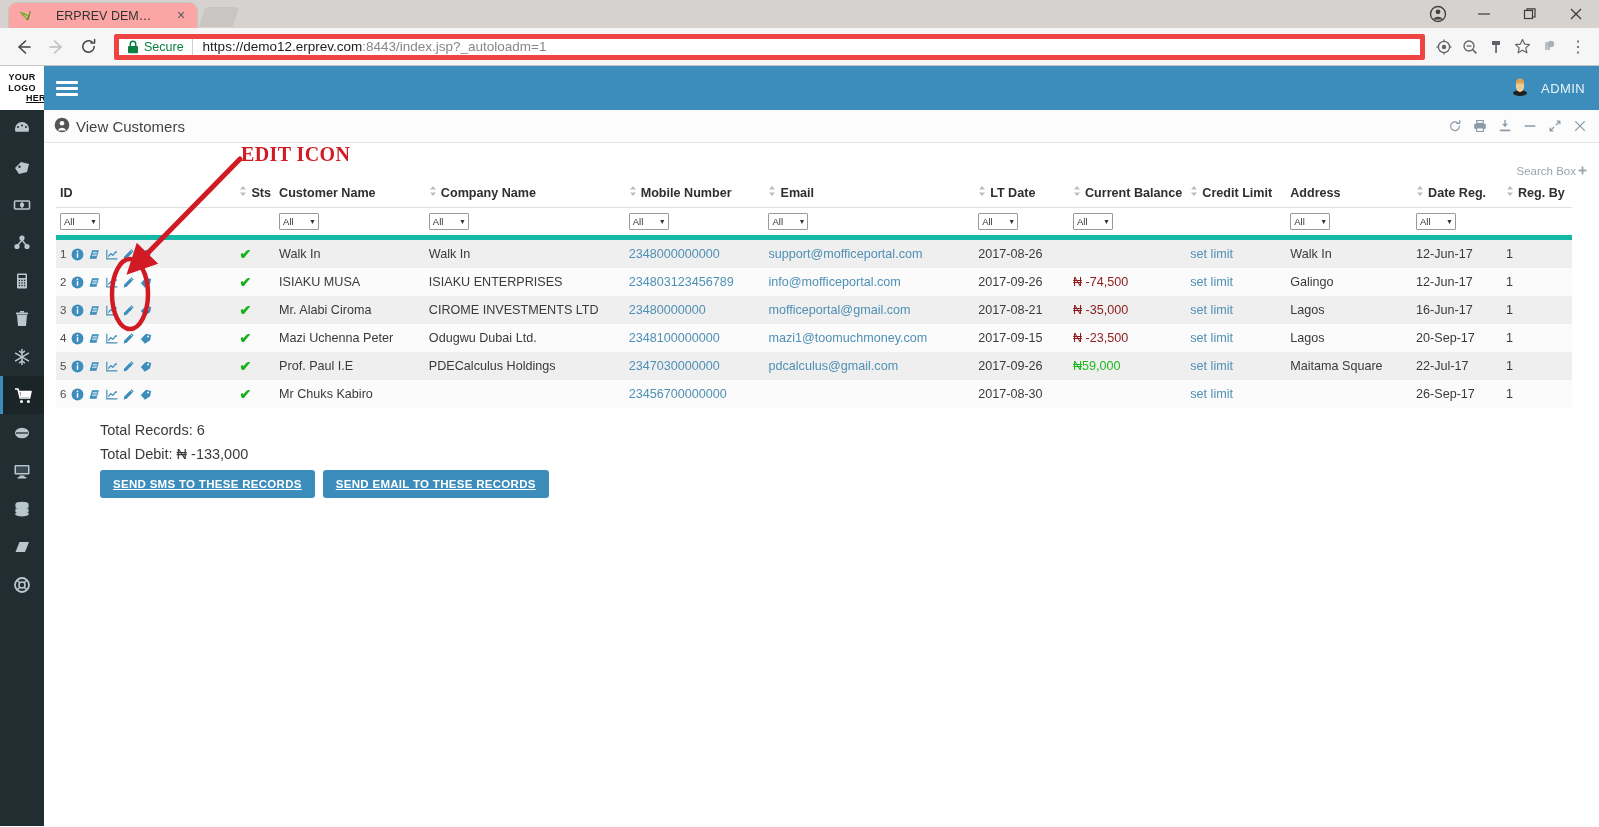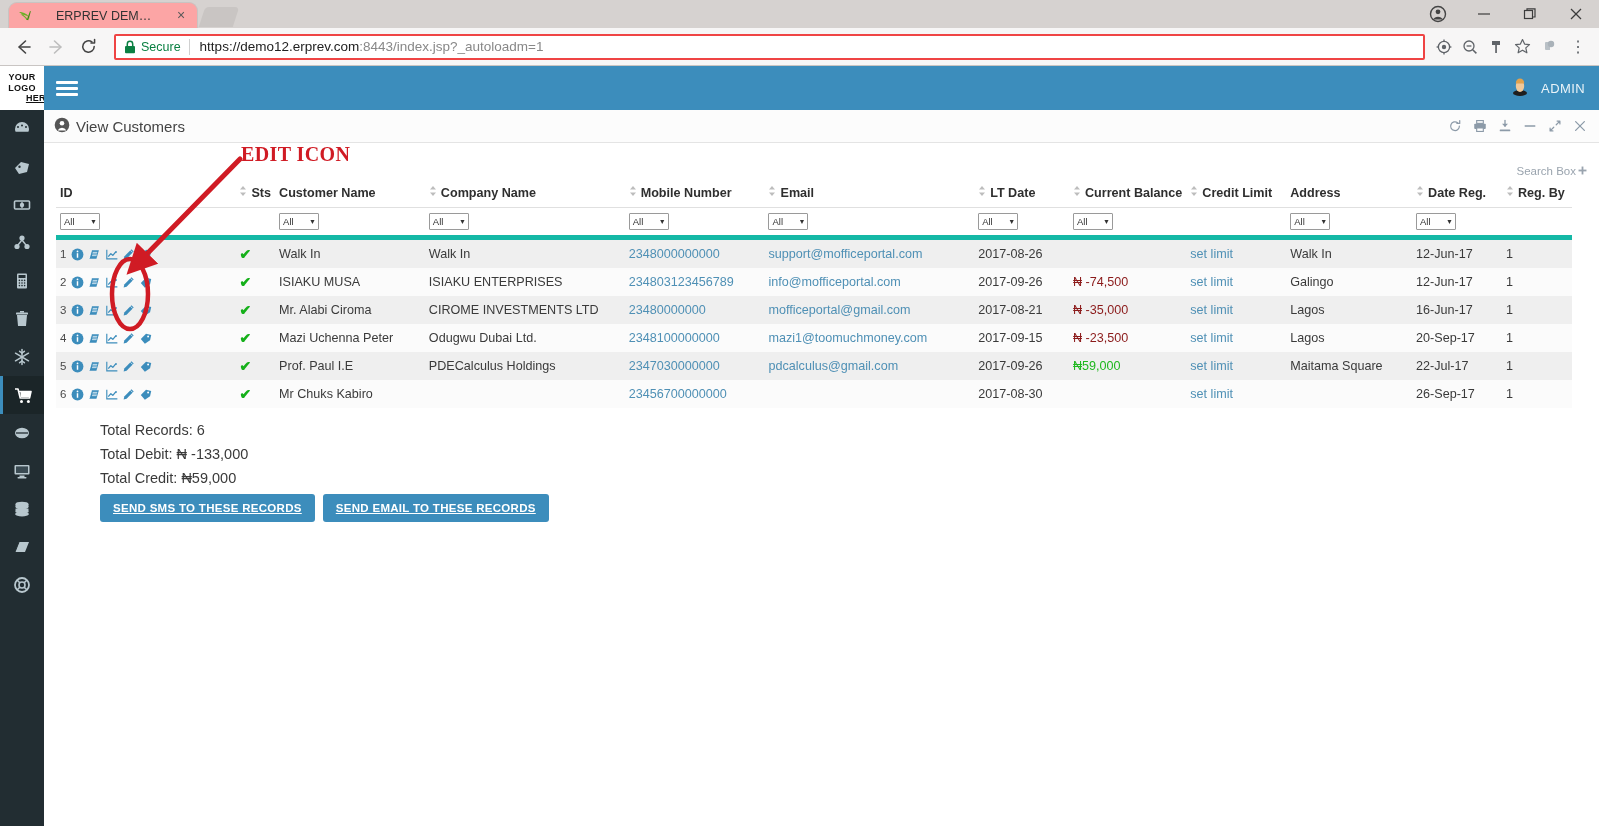--- a/index.html
+++ b/index.html
@@ -50,21 +50,21 @@
     height: 38px; background: #f7f6f6;
     display: flex; align-items: center; padding: 0 8px;
     border-bottom: 1px solid #c9c5c3;
   }
   .navbtn {
     width: 32px; height: 30px; display: flex; align-items: center;
     justify-content: center; color: #5f6368; flex: none;
   }
   .navbtn.disabled { color: #bdbdbd; }
   .urlbox {
-    flex: 1; height: 26px; background: #fff; border: 2px solid #ef4444;
+    flex: 1; height: 26px; background: #fff; border: 5px solid #ef4444;
     border-radius: 2px; display: flex; align-items: center;
     margin: 0 6px 0 10px; padding: 0 6px;
   }
   .lock-icon { margin: 0 5px 0 2px; display: flex; align-items: center; }
   .secure-text { color: #0b8043; font-size: 12.5px; margin-right: 8px; }
   .url-sep { width: 1px; height: 16px; background: #d0d0d0; margin-right: 10px; }
   .url-text { font-size: 13.5px; color: #222; white-space: nowrap; }
   .url-text .dim { color: #888; }
   .omni-icons { display: flex; align-items: center; }
   .omni-ic { width: 26px; height: 26px; display: flex; align-items: center; justify-content: center; color: #5f6368; }
@@ -976,21 +976,20 @@
             <td></td>
             <td>26-Sep-17</td>
             <td>1</td>
           </tr>
         </tbody>
     </table>
 
     <div class="summary">
       <div>Total Records: 6</div>
       <div>Total Debit: ₦ -133,000</div>
-      <div>Total Credit: ₦59,000</div>
       <div class="btn-row">
         <button class="btn">SEND SMS TO THESE RECORDS</button>
         <button class="btn">SEND EMAIL TO THESE RECORDS</button>
       </div>
     </div>
   </div>
 </div>
 
 <svg class="annotation" viewBox="0 0 1599 827">
   <defs>

